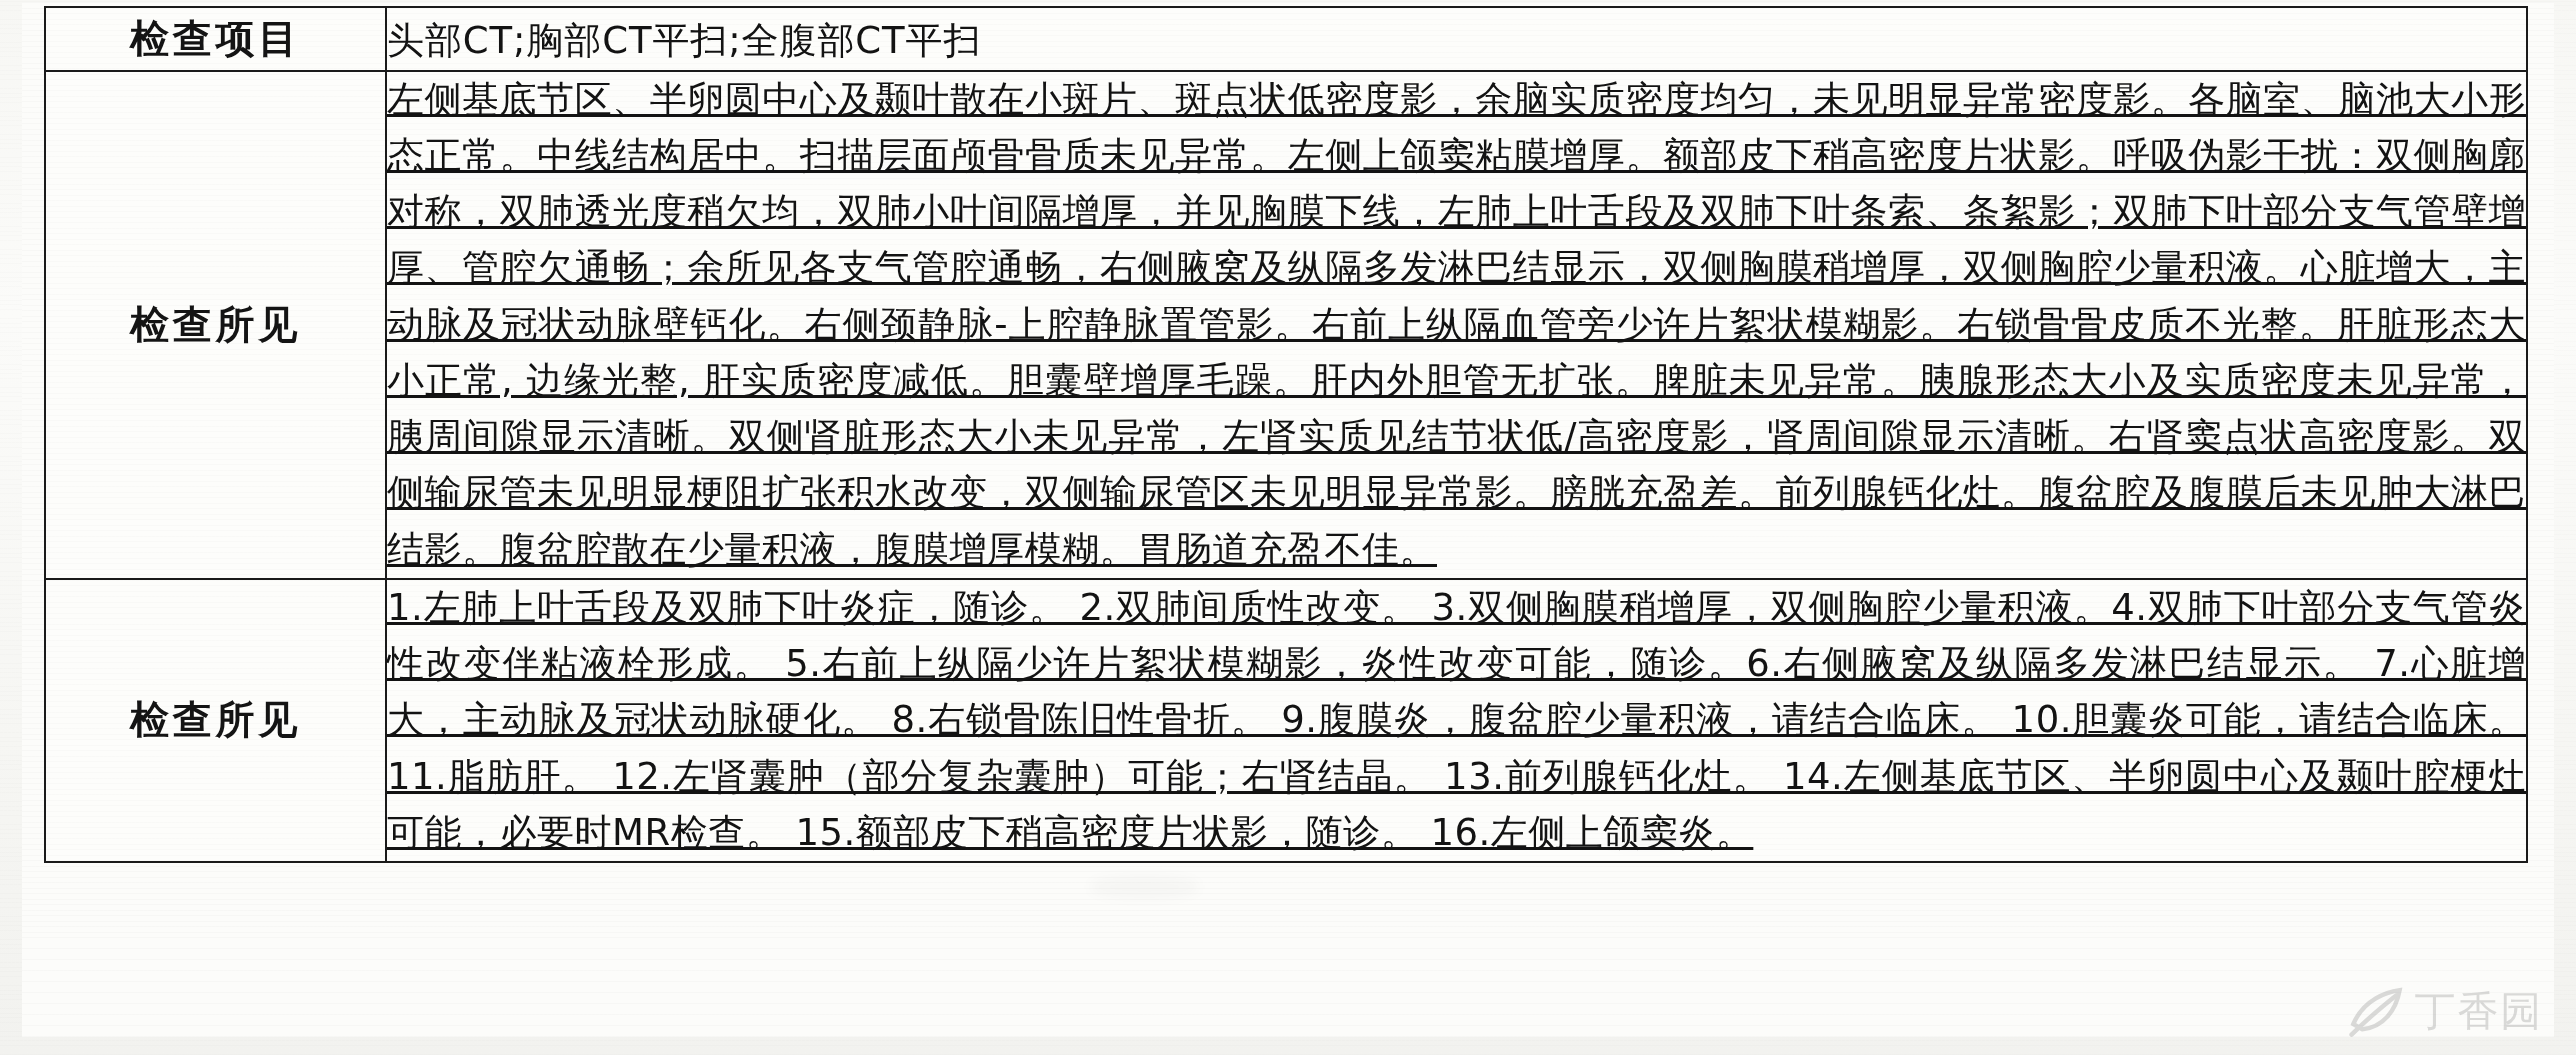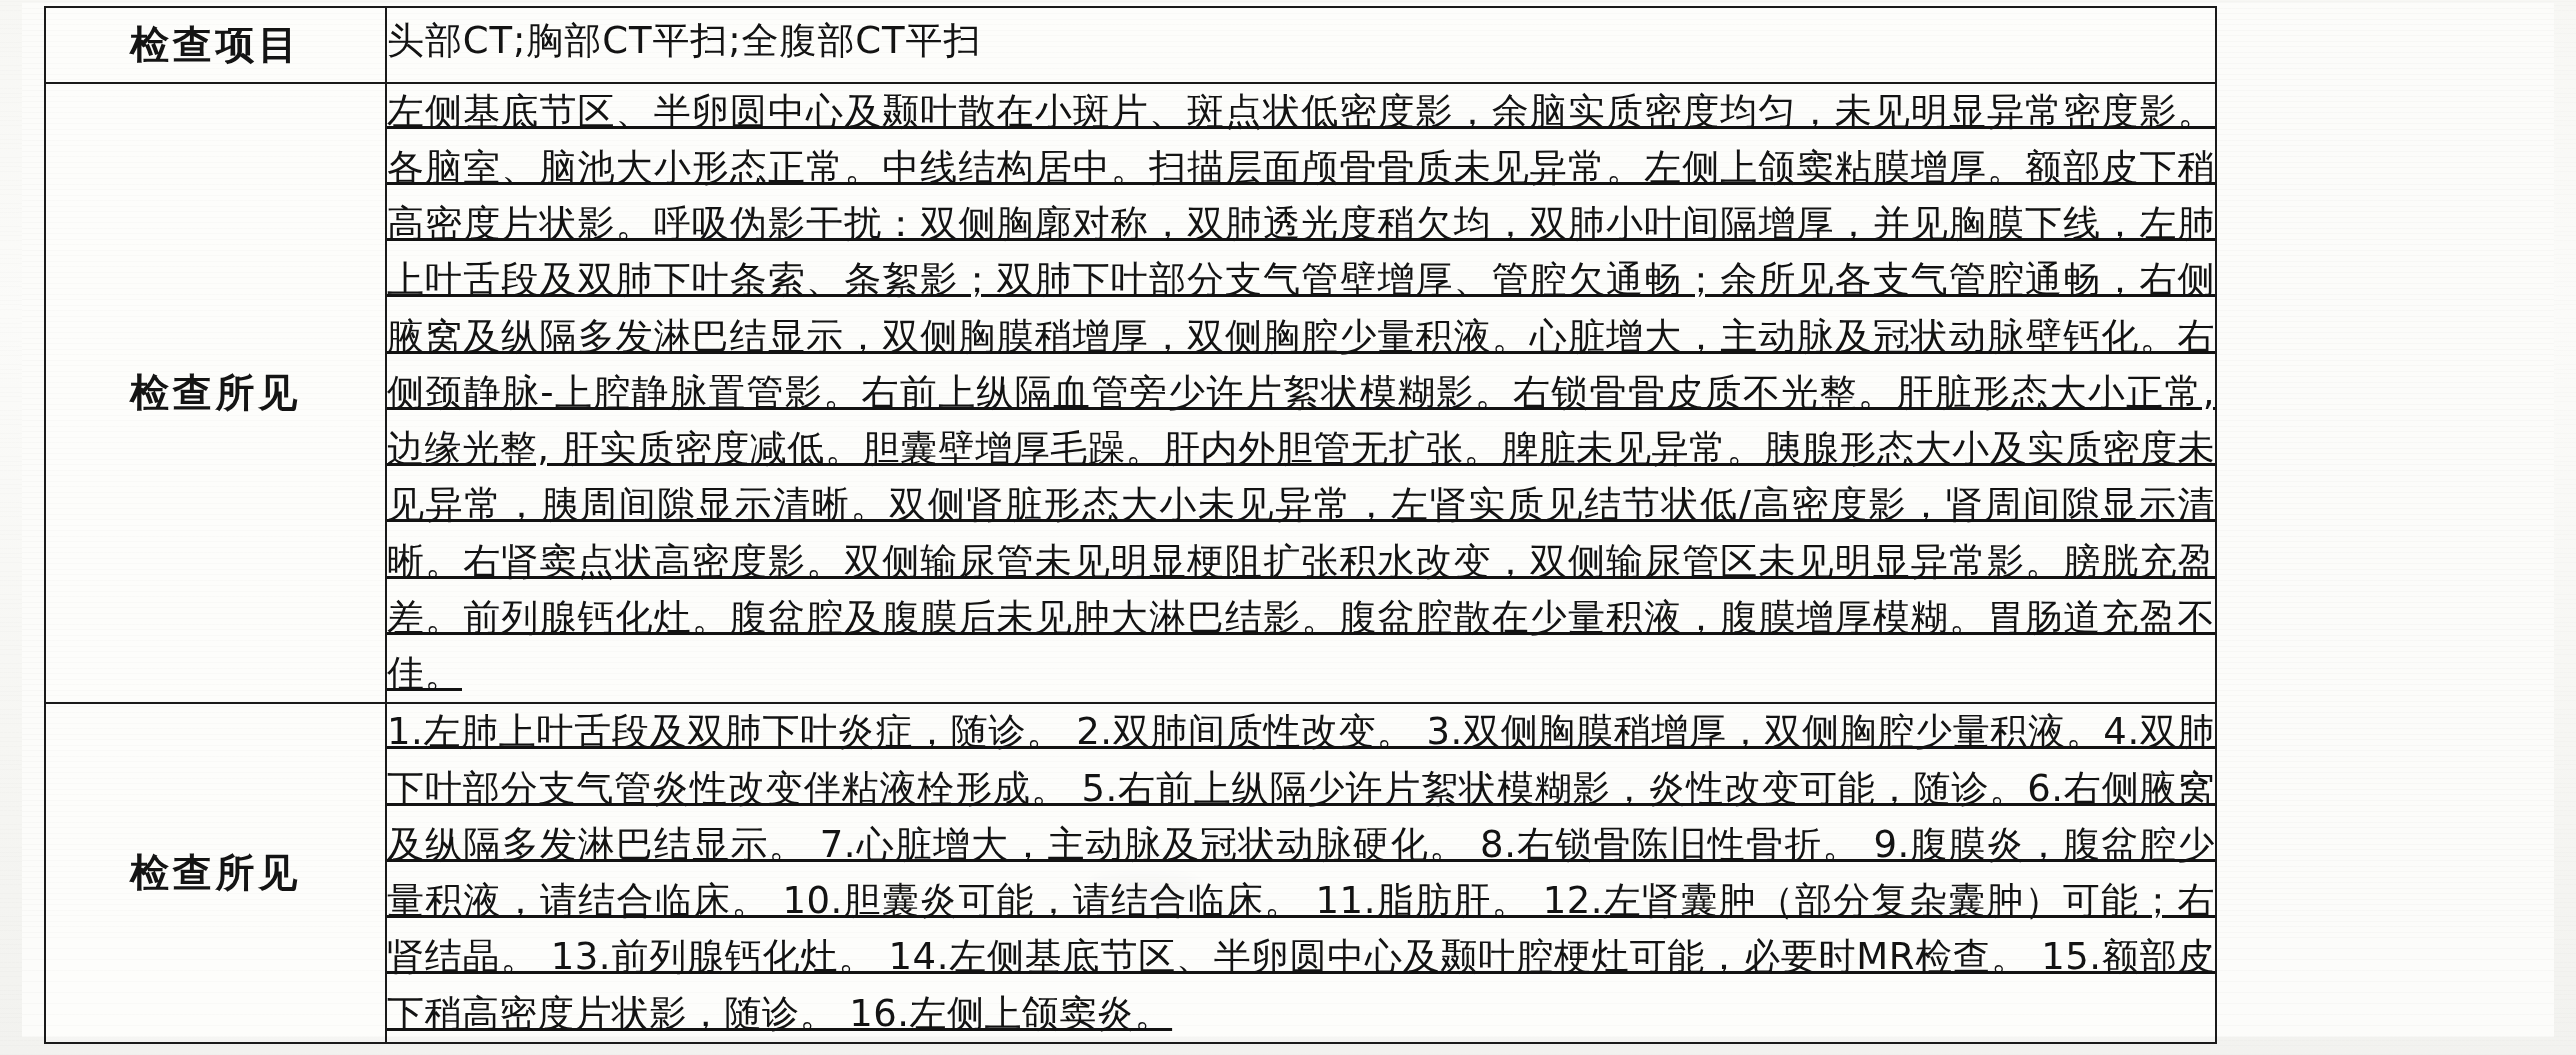--- a/index.html
+++ b/index.html
@@ -44,21 +44,21 @@
         rgba(255,255,255,0) 0.9px,
         rgba(255,255,255,0) 5.5px
       ),
       #fcfcfa;
   }
 
   .report-table {
     position: absolute;
     left: 44px;
     top: 5.5px;
-    width: 2173px;
+    width: 2484px;
     border-collapse: collapse;
     table-layout: fixed;
     background: rgba(255,255,255,0.25);
   }
   .report-table td {
     border: 2.8px solid #1a1a1a;
     vertical-align: middle;
     padding: 0;
   }
   .label-cell {
@@ -70,21 +70,21 @@
     color: #141414;
     font-family: "DejaVu Sans", "Liberation Sans", sans-serif;
   }
   .value-cell {
     padding: 13px 16.6px 16.6px 20px;
     vertical-align: top;
   }
   .row-item .value-cell {
     vertical-align: middle;
     padding-top: 9.2px;
-    padding-bottom: 17px;
+    padding-bottom: 5px;
     border-radius: 22px;
   }
 
   .body-text {
     font-size: 37px;
     line-height: 1.52;
     color: #131313;
     letter-spacing: 0.5px;
     text-align: justify;
     word-break: break-all;
@@ -159,14 +159,23 @@
       </tr>
       <tr>
         <td class="label-cell">检查所见</td>
         <td class="value-cell">
           <div class="body-text">1.左肺上叶舌段及双肺下叶炎症，随诊。 2.双肺间质性改变。 3.双侧胸膜稍增厚，双侧胸腔少量积液。4.双肺下叶部分支气管炎性改变伴粘液栓形成。 5.右前上纵隔少许片絮状模糊影，炎性改变可能，随诊。6.右侧腋窝及纵隔多发淋巴结显示。 7.心脏增大，主动脉及冠状动脉硬化。 8.右锁骨陈旧性骨折。 9.腹膜炎，腹盆腔少量积液，请结合临床。 10.胆囊炎可能，请结合临床。 11.脂肪肝。 12.左肾囊肿（部分复杂囊肿）可能；右肾结晶。 13.前列腺钙化灶。 14.左侧基底节区、半卵圆中心及颞叶腔梗灶可能，必要时MR检查。 15.额部皮下稍高密度片状影，随诊。 16.左侧上颌窦炎。</div>
         </td>
       </tr>
     </tbody>
   </table>
 
+  <div id="watermark">
+    <div class="wm-mark">
+      <svg viewBox="0 0 64 64" width="57" height="57" aria-hidden="true">
+        <path d="M6 46 C18 18, 44 10, 58 8 C54 30, 40 50, 16 52 Z" fill="none" stroke="#8a8a8a" stroke-width="5"></path>
+        <path d="M4 58 C18 44, 34 30, 54 14" fill="none" stroke="#8a8a8a" stroke-width="5" stroke-linecap="round"></path>
+      </svg>
+    </div>
+    <div class="wm-text">丁香园</div>
+  </div>
 </div>
 
 
 </body></html>

